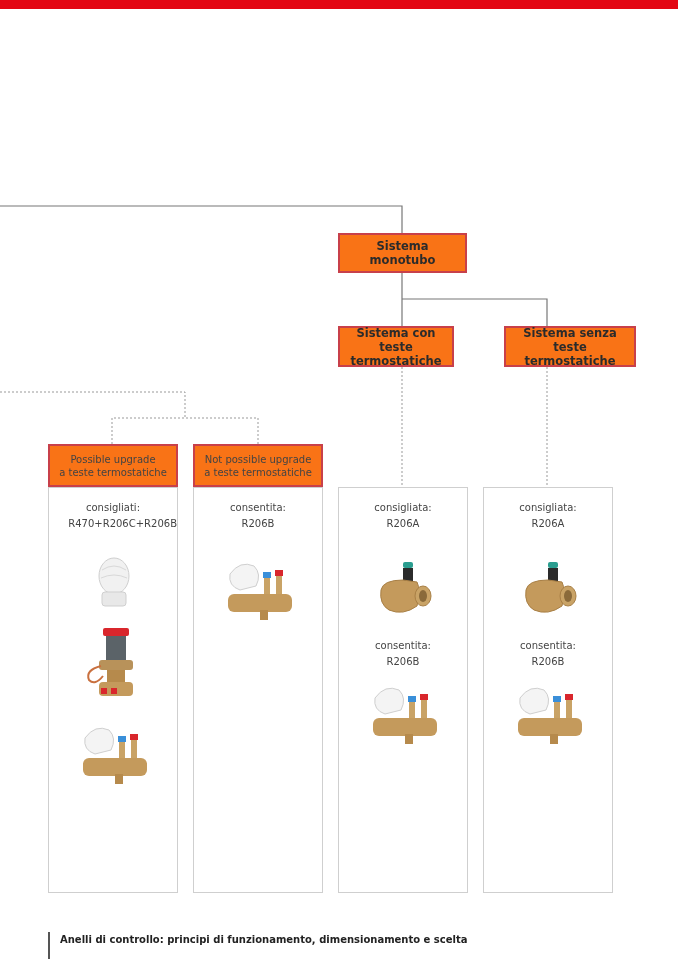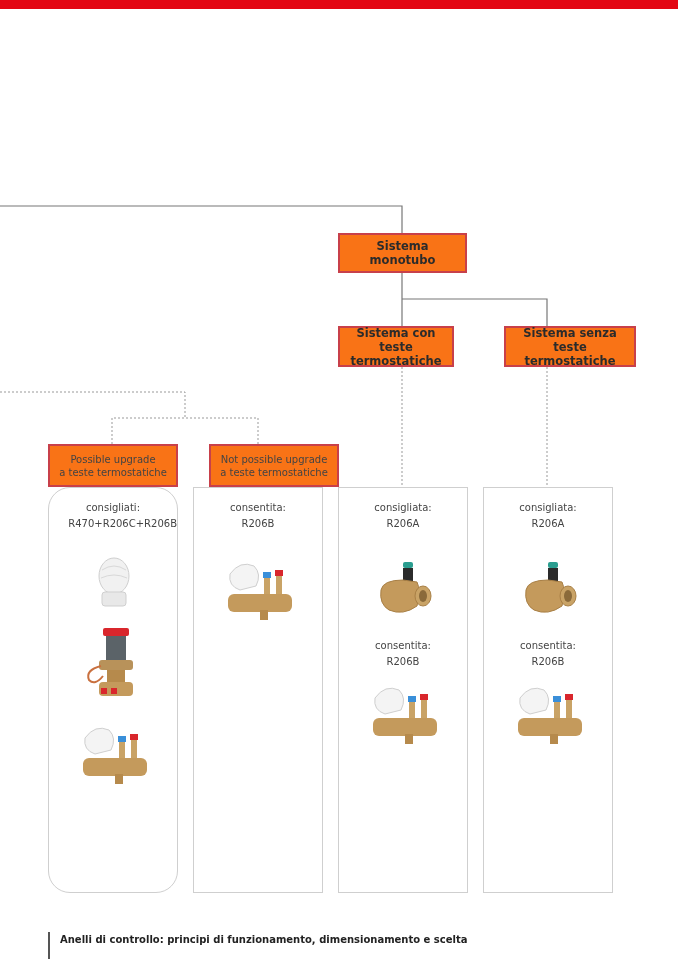--- a/index.html
+++ b/index.html
@@ -37,24 +37,24 @@
 </svg>
 
 <div class="node bold" style="left:338px;top:233px;width:129px;height:40px;">Sistema
 monotubo</div>
 <div class="node bold" style="left:338px;top:326px;width:116px;height:41px;">Sistema con
 teste termostatiche</div>
 <div class="node bold" style="left:484px;top:326px;width:132px;height:41px;margin-left:20px;">Sistema senza
 teste termostatiche</div>
 <div class="node light" style="left:48px;top:444px;width:130px;height:43px;">Possible upgrade
 a teste termostatiche</div>
-<div class="node light" style="left:193px;top:444px;width:130px;height:43px;margin-left:16px;">Not possible upgrade
+<div class="node light" style="left:193px;top:444px;width:130px;height:43px;">Not possible upgrade
 a teste termostatiche</div>
 
-<div class="panel" style="left:48px;top:487px;border-radius:22px;">
+<div class="panel" style="left:48px;top:487px;">
   <div class="label" style="top:12px;">consigliati:</div>
   <div class="label" style="top:28px;text-align:right;">R470+R206C+R206B</div>
   <svg class="prod" style="left:47px;top:68px;" width="36" height="56">
     <ellipse cx="18" cy="20" rx="15" ry="18" fill="#f1f1f1" stroke="#cfcfcf"></ellipse>
     <path d="M6,14 Q18,6 30,14 M5,22 Q18,16 31,22" stroke="#d8d8d8" fill="none"></path>
     <rect x="6" y="36" width="24" height="14" rx="3" fill="#e8e8e8" stroke="#cfcfcf"></rect>
   </svg>
   <svg class="prod" style="left:32px;top:138px;" width="66" height="80">
     <rect x="22" y="2" width="26" height="8" rx="2" fill="#d9262c"></rect>
     <rect x="25" y="10" width="20" height="24" fill="#5b6368"></rect>

